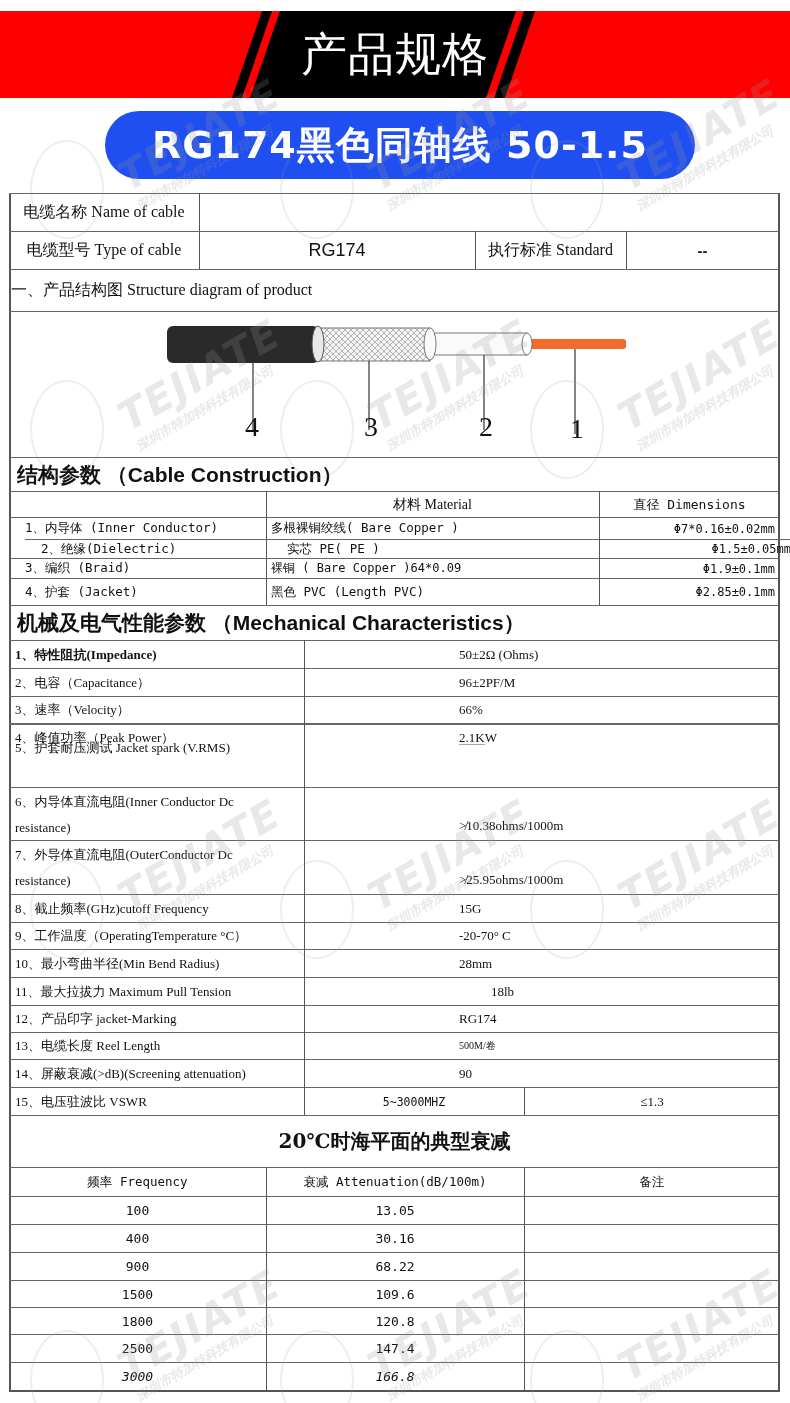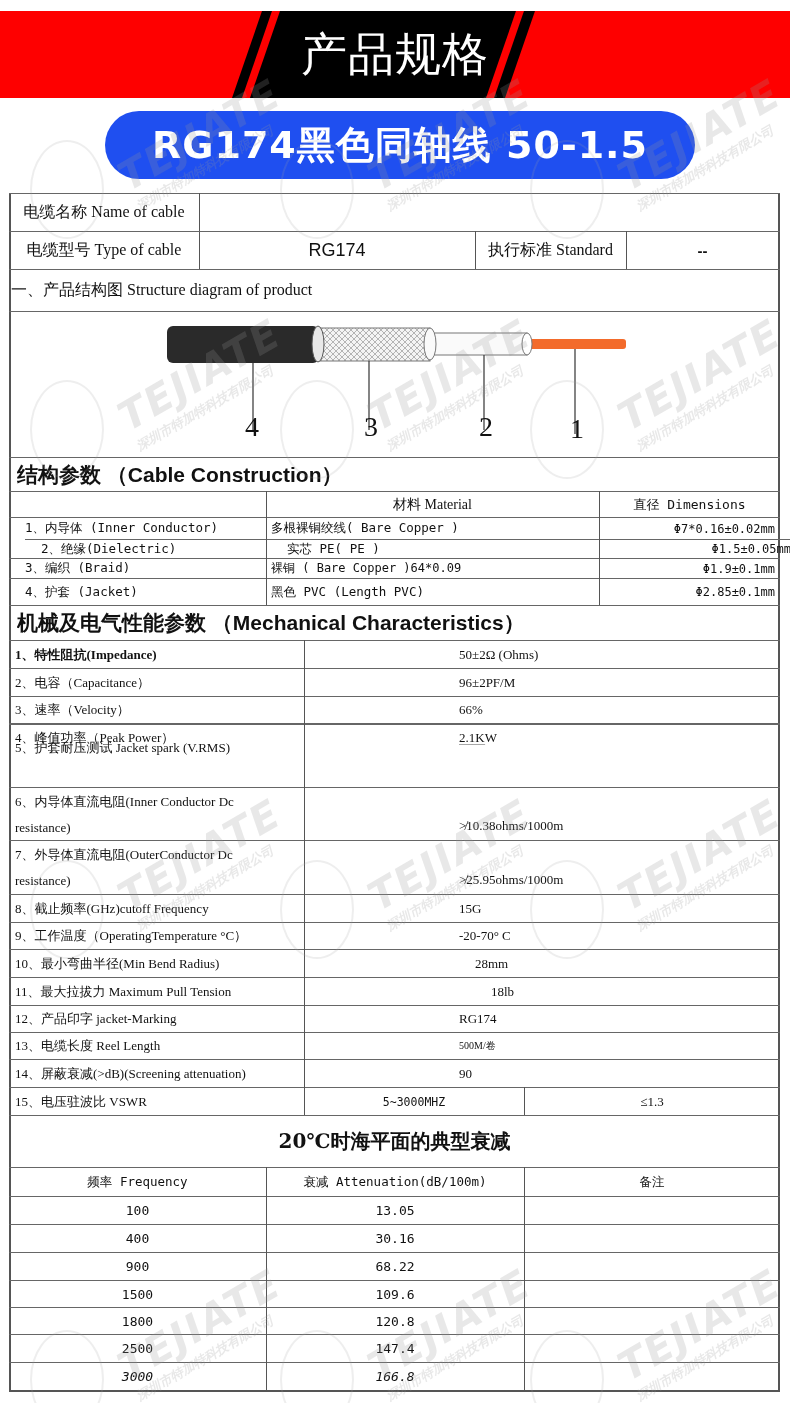--- a/index.html
+++ b/index.html
@@ -182,21 +182,21 @@
 <div class="row" style="top:894px; height:28px;">
   <div class="cell f-cond" style="left:6px; width:290px; font-size:13px;">8、截止频率(GHz)cutoff Frequency</div>
   <div class="cell f-cond" style="left:450px; width:300px; font-size:13px;">15G</div>
 </div>
 <div class="row" style="top:922px; height:27px;">
   <div class="cell f-cond" style="left:6px; width:290px; font-size:13px;">9、工作温度（OperatingTemperature °C）</div>
   <div class="cell f-cond" style="left:450px; width:300px; font-size:13px;">-20-70° C</div>
 </div>
 <div class="row" style="top:949px; height:28px;">
   <div class="cell f-cond" style="left:6px; width:290px; font-size:13px;">10、最小弯曲半径(Min Bend Radius)</div>
-  <div class="cell f-cond" style="left:450px; width:300px; font-size:13px;margin-left:16px;">28mm</div>
+  <div class="cell f-cond" style="left:450px; width:300px; font-size:13px;">28mm</div>
 </div>
 <div class="row" style="top:977px; height:28px;">
   <div class="cell f-cond" style="left:6px; width:290px; font-size:13px;">11、最大拉拔力 Maximum Pull Tension</div>
   <div class="cell f-cond" style="left:450px; width:300px; font-size:13px;margin-left:32px;">18lb</div>
 </div>
 <div class="row" style="top:1005px; height:27px;">
   <div class="cell f-cond" style="left:6px; width:290px; font-size:13px;">12、产品印字 jacket-Marking</div>
   <div class="cell f-cond" style="left:450px; width:300px; font-size:13px;">RG174</div>
 </div>
 <div class="row" style="top:1032px; height:27px;">

